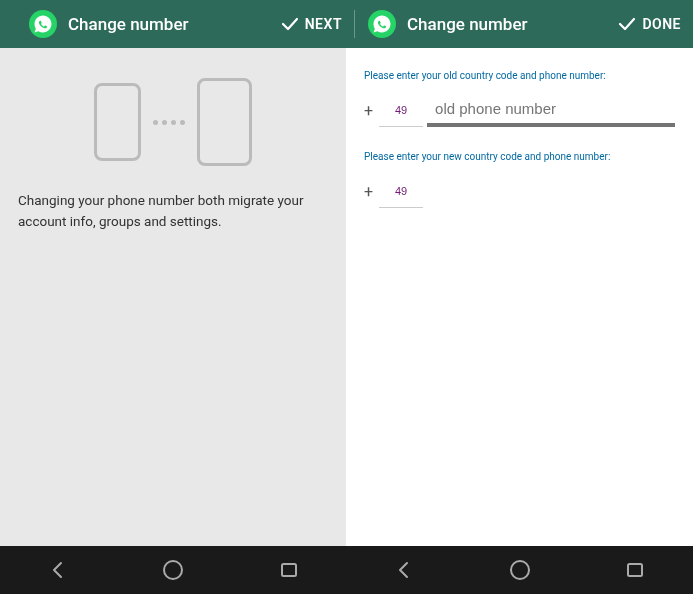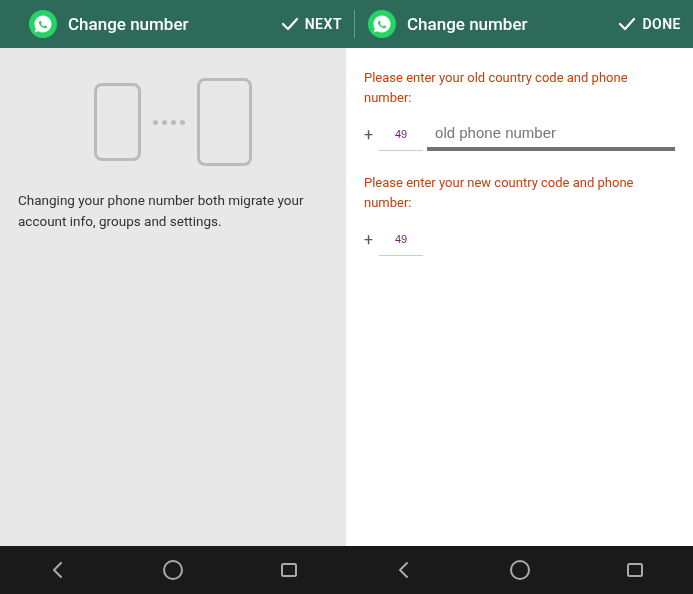--- a/index.html
+++ b/index.html
@@ -122,22 +122,22 @@
       display: flex;
       flex-direction: column;
       gap: 22px;
     }
 
     .form-section {
       display: flex;
       flex-direction: column;
     }
     .form-label {
-      font-size: 13px;
-      color: #c2410c;
+      font-size: 10px;
+      color: #0369a1;
       line-height: 1.5;
       margin-bottom: 10px;
     }
     .input-row {
       display: flex;
       align-items: center;
       gap: 0;
     }
     .plus-sign {
       color: #555;

